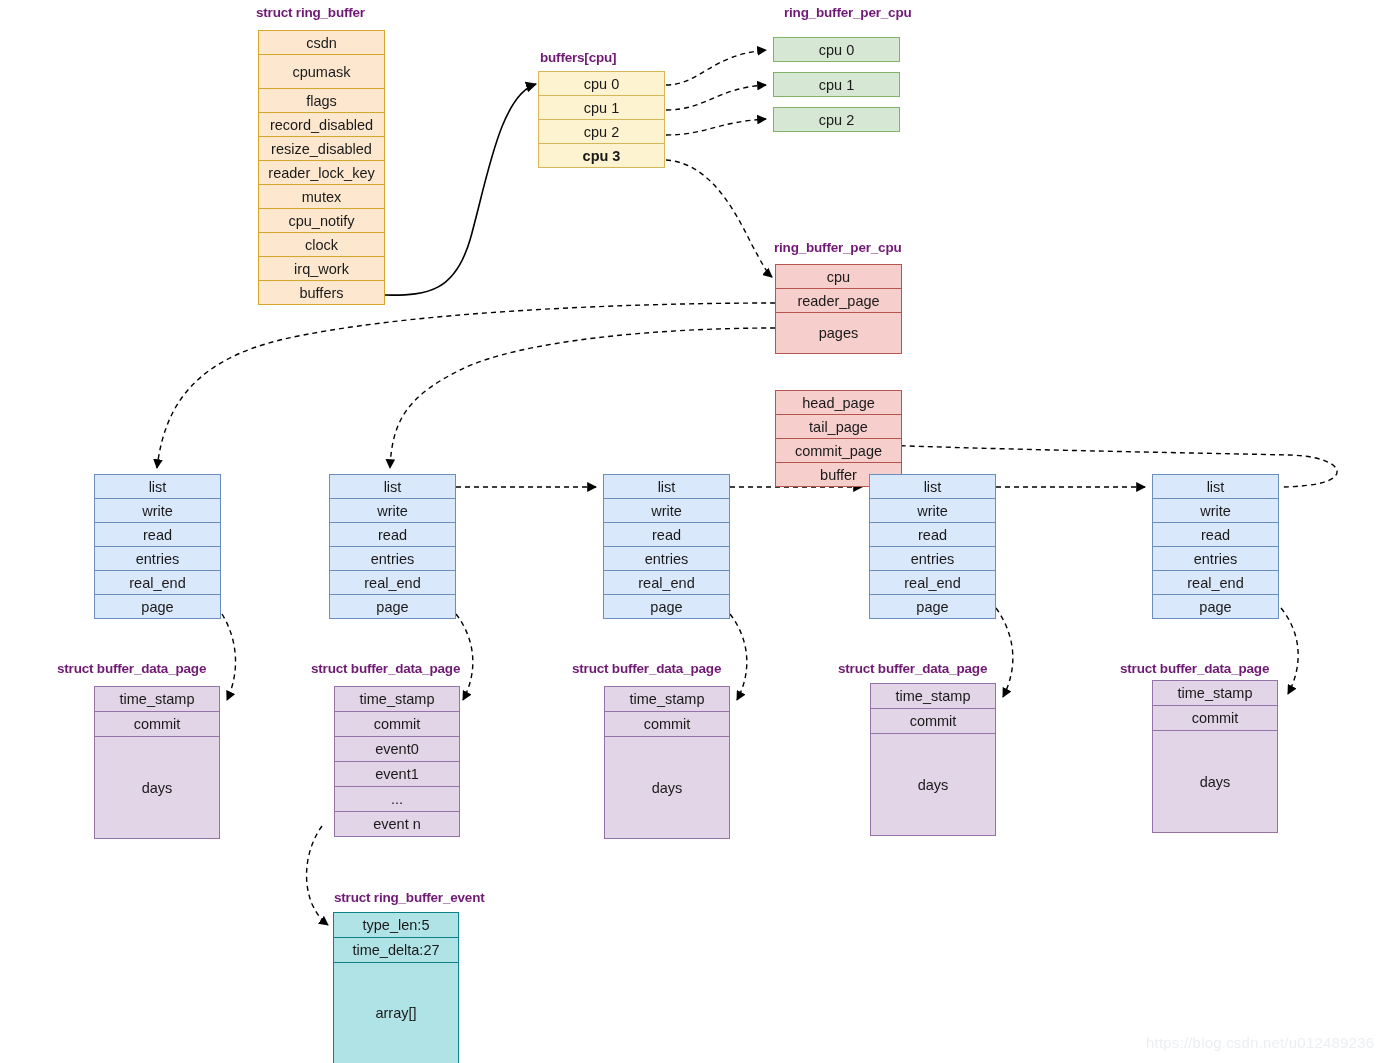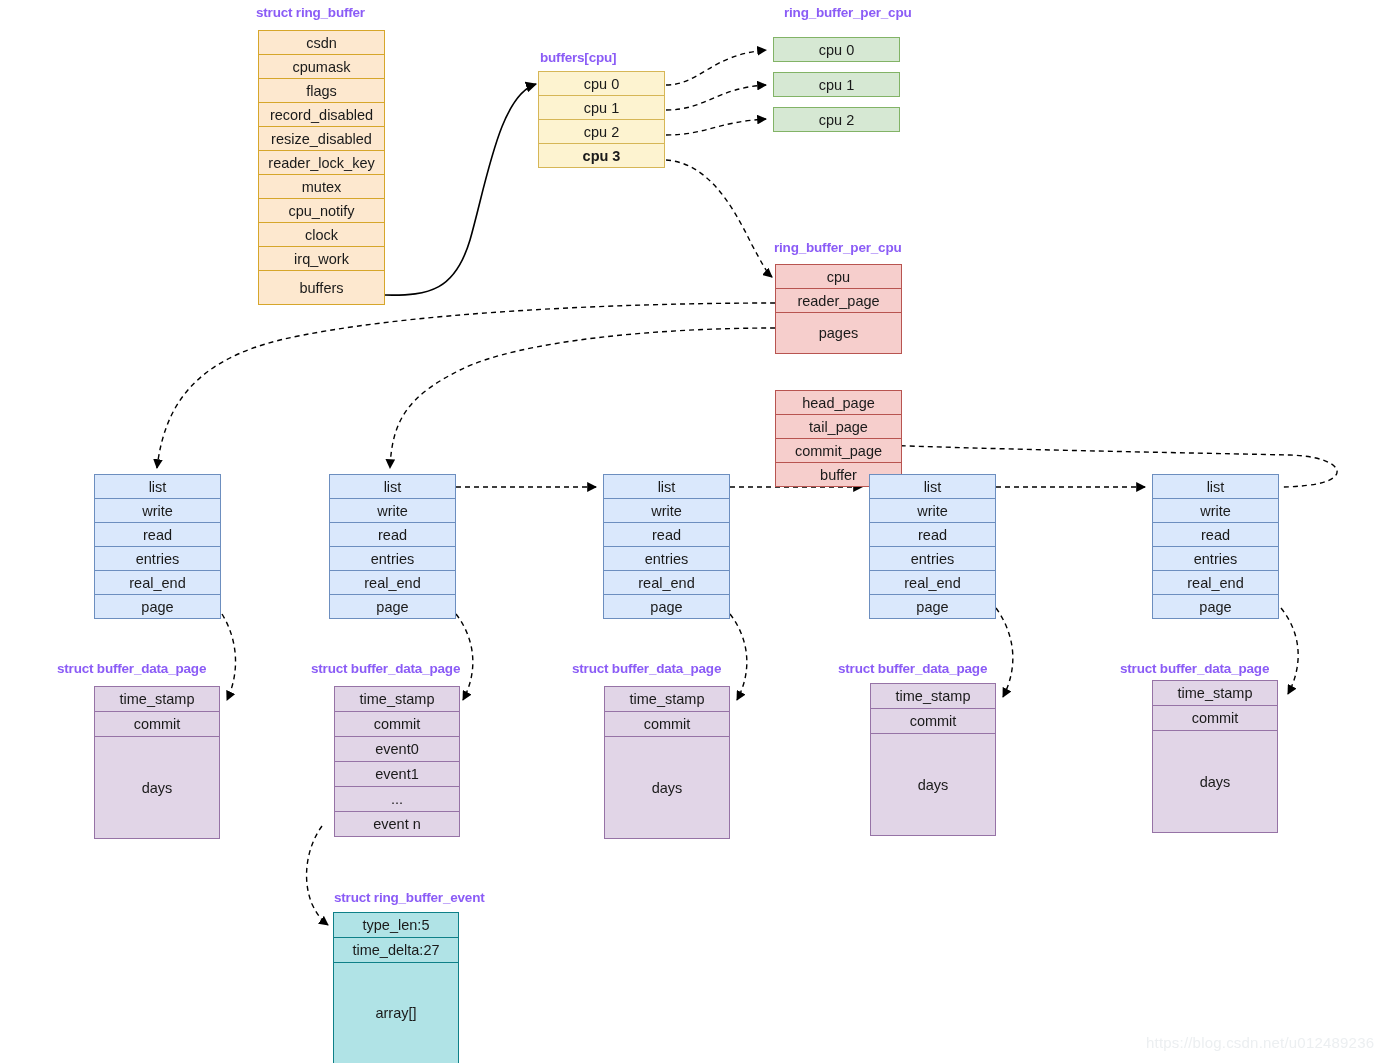--- a/index.html
+++ b/index.html
@@ -23,21 +23,21 @@
     pointer-events: none;
   }
   .struct {
     position: absolute;
     box-sizing: border-box;
   }
   .caption {
     position: absolute;
     font-size: 13.5px;
     font-weight: bold;
-    color: #8b5cf6;
+    color: #701a75;
     white-space: nowrap;
     letter-spacing: -0.2px;
   }
   .row {
     box-sizing: border-box;
     font-size: 14.5px;
     color: #1a1a1a;
     display: flex;
     align-items: center;
     justify-content: center;
@@ -127,30 +127,30 @@
     <path d="M 730,614 C 750,640 752,672 737,700" fill="none" stroke="#000" stroke-width="1.4" stroke-dasharray="5,4" marker-end="url(#arrowDash)"></path>
     <path d="M 996,608 C 1016,636 1018,668 1003,697" fill="none" stroke="#000" stroke-width="1.4" stroke-dasharray="5,4" marker-end="url(#arrowDash)"></path>
     <path d="M 1281,608 C 1302,634 1303,666 1288,694" fill="none" stroke="#000" stroke-width="1.4" stroke-dasharray="5,4" marker-end="url(#arrowDash)"></path>
 
     <path d="M 322,826 C 306,848 302,880 312,904 C 318,917 324,922 328,925" fill="none" stroke="#000" stroke-width="1.4" stroke-dasharray="5,4" marker-end="url(#arrowDash)"></path>
   </svg>
 
   <div class="caption" style="left:256px; top:5px;">struct ring_buffer</div>
   <div class="struct pal-orange" style="left:258px; top:31px; width:127px;">
     <div class="row" style="height:25px;">csdn</div>
-    <div class="row" style="height:25px;">cpumask</div>
+    <div class="row" style="height:35px;">cpumask</div>
     <div class="row" style="height:25px;">flags</div>
     <div class="row" style="height:25px;">record_disabled</div>
     <div class="row" style="height:25px;">resize_disabled</div>
     <div class="row" style="height:25px;">reader_lock_key</div>
     <div class="row" style="height:25px;">mutex</div>
     <div class="row" style="height:25px;">cpu_notify</div>
     <div class="row" style="height:25px;">clock</div>
     <div class="row" style="height:25px;">irq_work</div>
-    <div class="row" style="height:35px;">buffers</div>
+    <div class="row" style="height:25px;">buffers</div>
   </div>
 
   <div class="caption" style="left:540px; top:50px;">buffers[cpu]</div>
   <div class="struct pal-yellow" style="left:538px; top:72px; width:127px;">
     <div class="row" style="height:25px;">cpu 0</div>
     <div class="row" style="height:25px;">cpu 1</div>
     <div class="row" style="height:25px;">cpu 2</div>
     <div class="row" style="height:25px;font-weight:bold;">cpu 3</div>
   </div>
 

